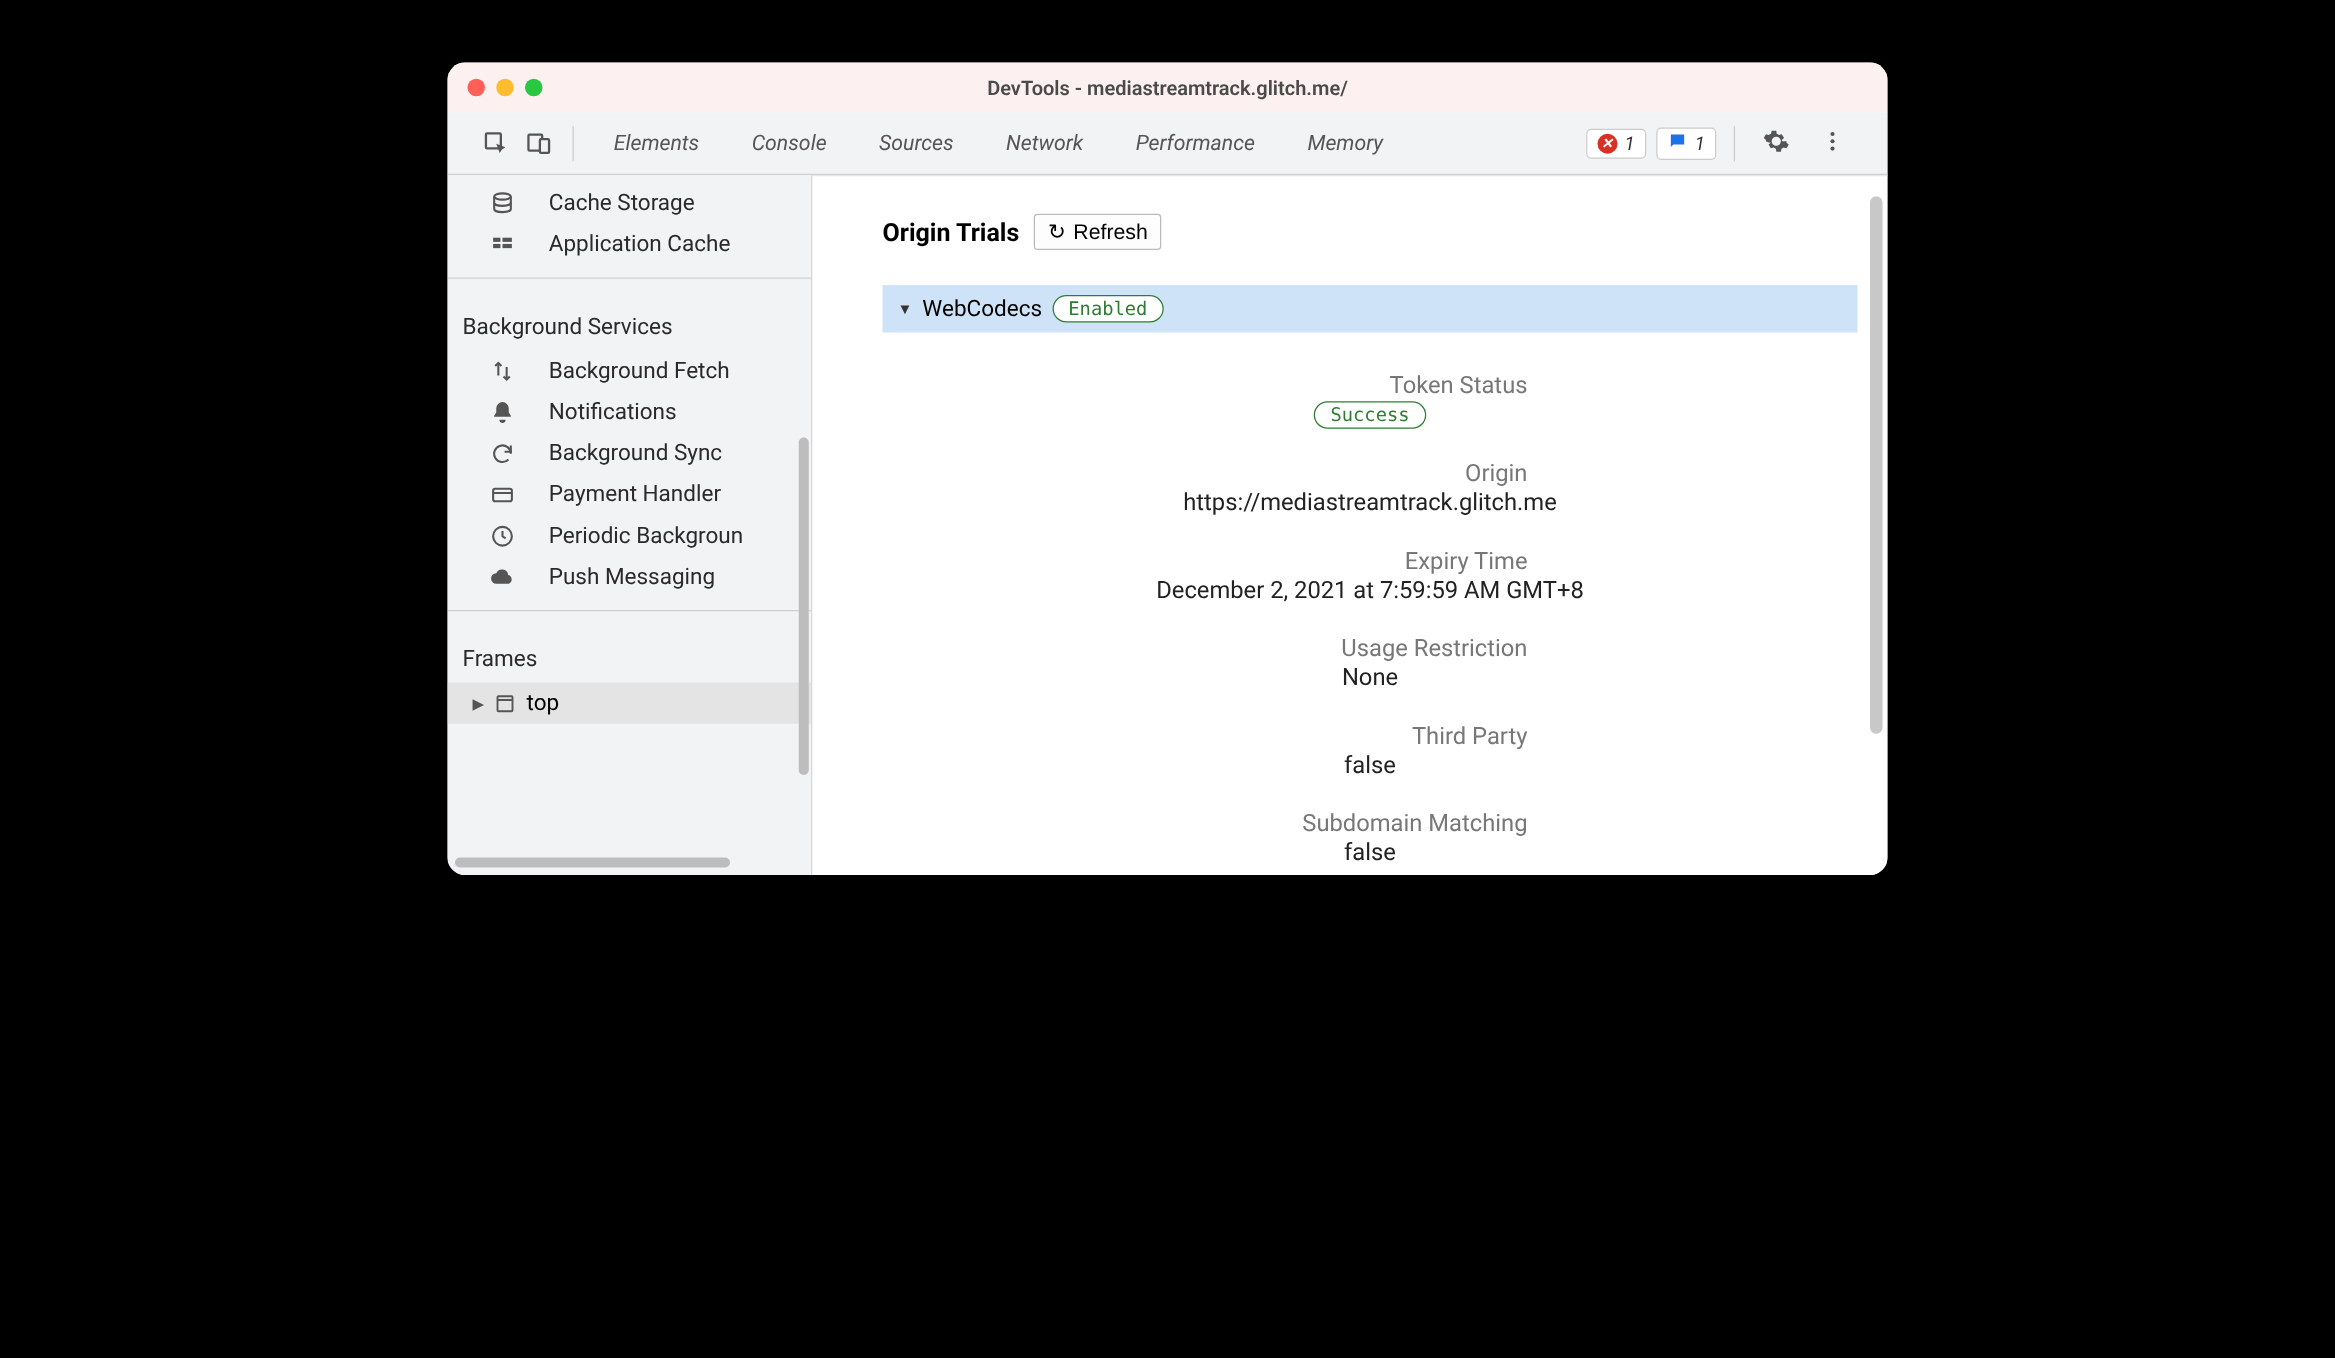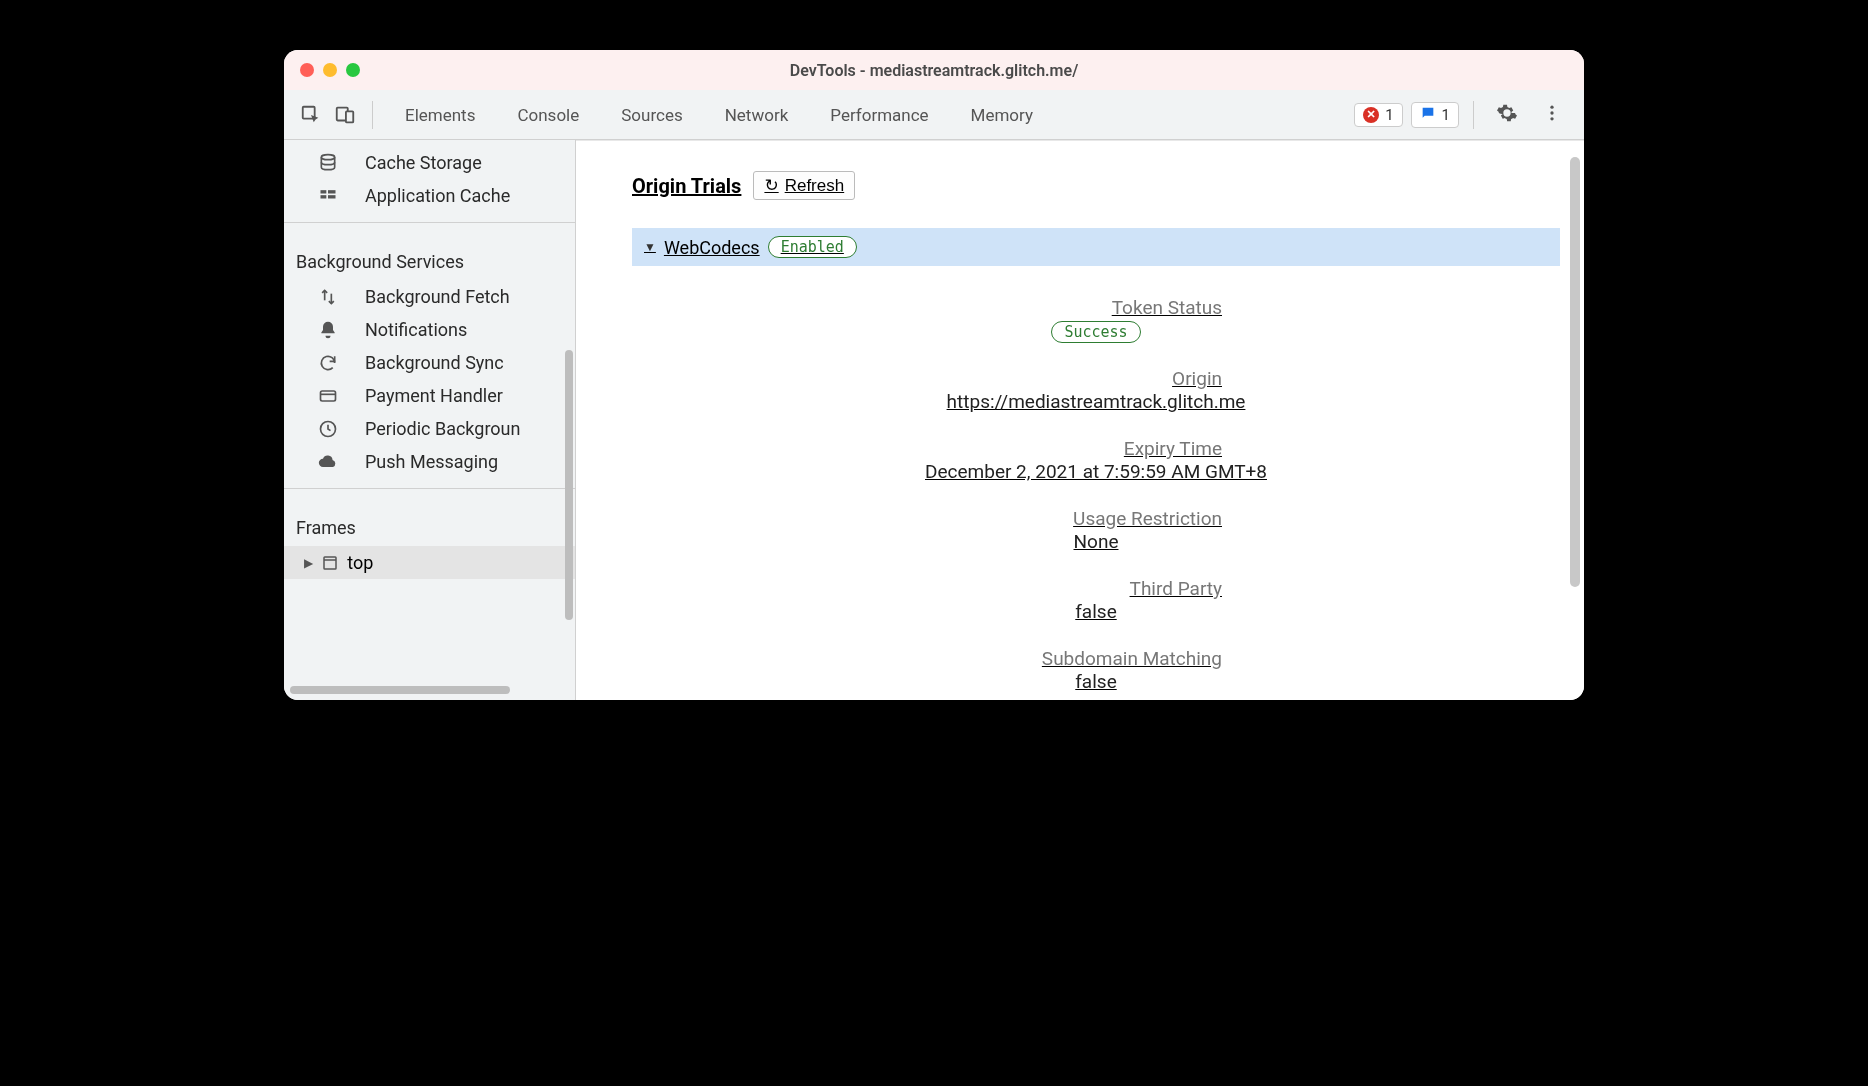--- a/index.html
+++ b/index.html
@@ -6,21 +6,21 @@
   html, body { width: 100%; height: 100%; }
   body {
     background: #000;
     font-family: -apple-system, BlinkMacSystemFont, "Segoe UI", Roboto, sans-serif;
     display: flex;
     align-items: flex-start;
     justify-content: center;
     padding-top: 50px;
   }
   .window {
-    width: 1300px;
+    width: 1152px;
     background: #fff;
     border-radius: 14px;
     overflow: hidden;
     box-shadow: 0 10px 40px rgba(0,0,0,0.5);
   }
   .titlebar {
     background: #fdf0f0;
     height: 40px;
     display: flex;
     align-items: center;
@@ -42,22 +42,23 @@
     font-size: 16px;
     font-weight: 600;
     color: #4a4a4a;
   }
   .toolbar {
     height: 50px;
     background: #f1f3f4;
     border-bottom: 1px solid #d0d0d0;
     display: flex;
     align-items: center;
-    padding: 0 14px;
+    padding: 0 26px;
     gap: 8px;
+    font-style: italic;
   }
   .tool-icon {
     width: 26px; height: 26px;
     display: inline-flex;
     align-items: center;
     justify-content: center;
     color: #555;
   }
   .vdiv { width: 1px; height: 28px; background: #ccc; margin: 0 6px; }
   .tabs { display: flex; gap: 6px; }
@@ -146,21 +147,20 @@
     border-radius: 4px;
   }
 
   .main {
     flex: 1;
     background: #fff;
     padding: 30px 24px 20px 56px;
     position: relative;
     overflow: hidden;
     border-top: 1px solid #e8e8e8;
-    text-decoration: underline;
   }
   .ot-header {
     display: flex;
     align-items: center;
     gap: 12px;
   }
   .ot-header h2 { font-size: 20px; font-weight: 700; }
   .refresh-btn {
     display: inline-flex;
     align-items: center;

